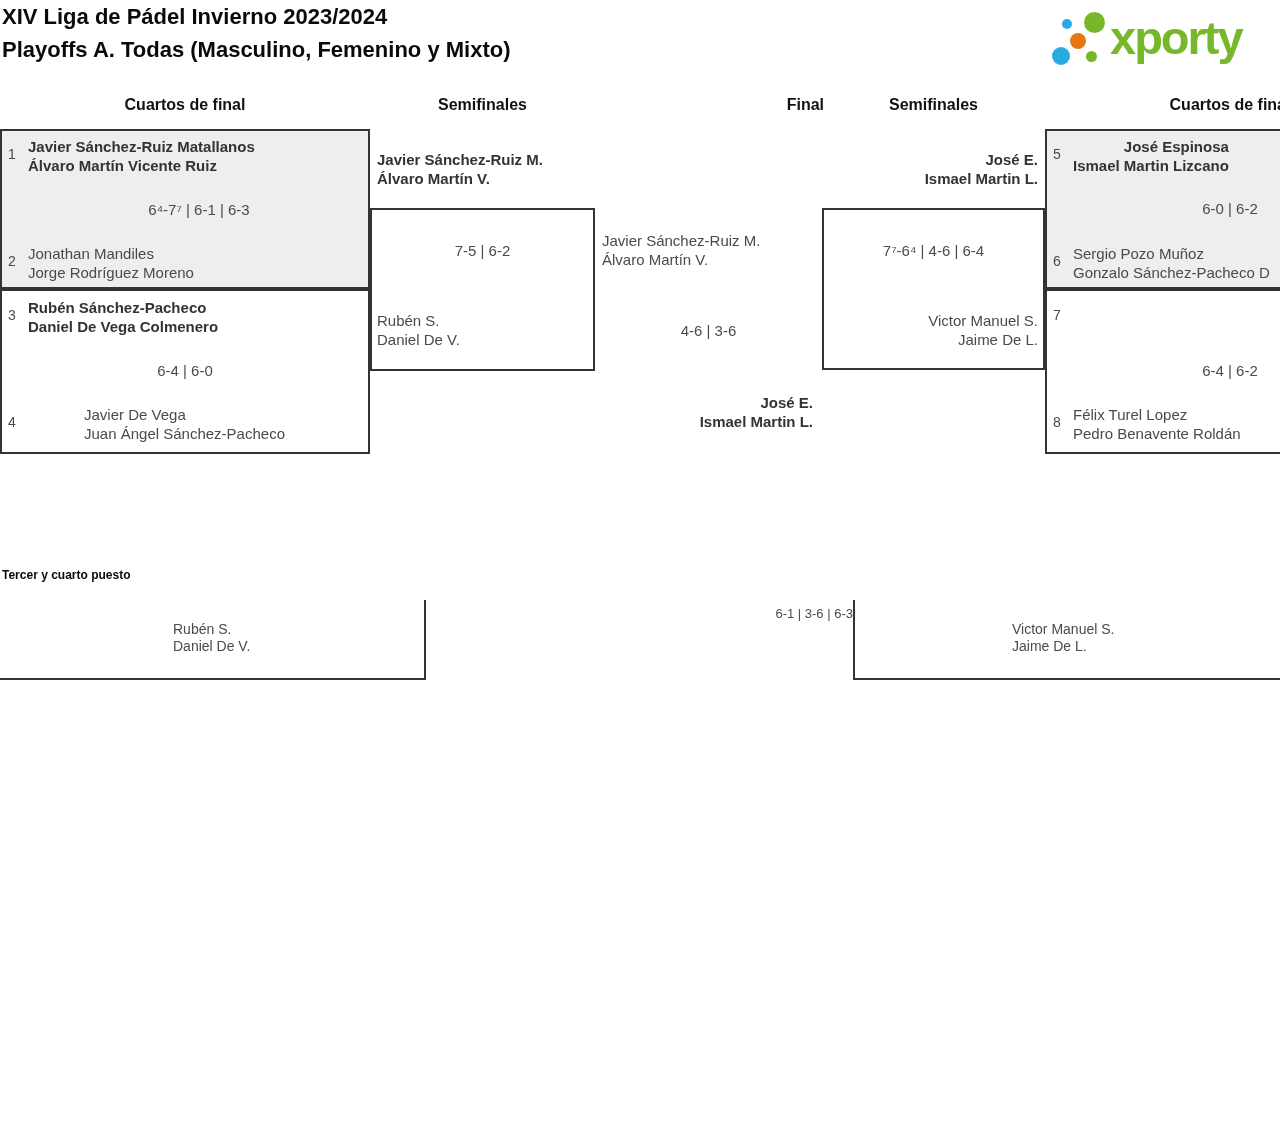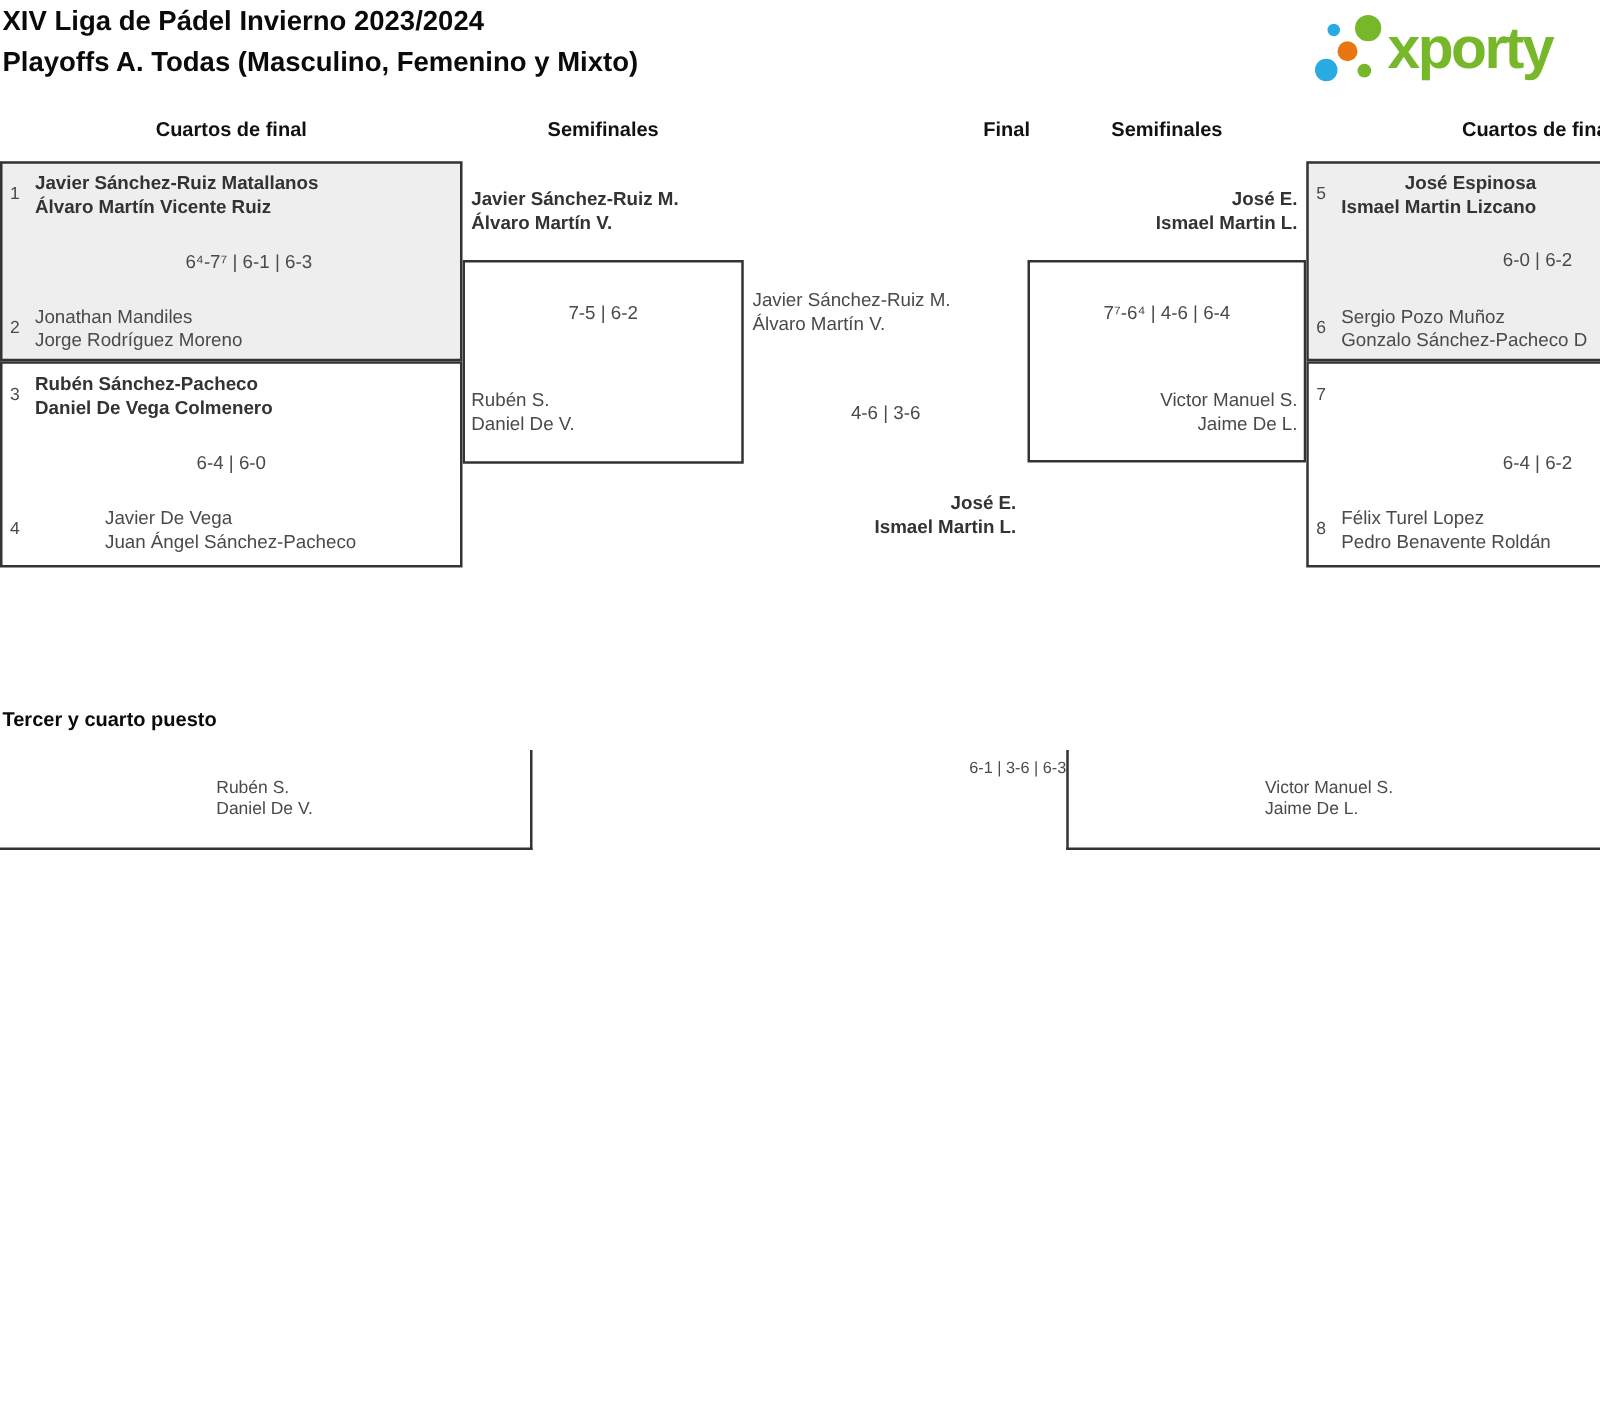--- a/index.html
+++ b/index.html
@@ -16,21 +16,21 @@
   .round-header{font-size:16px;font-weight:700;color:#111;text-align:center;white-space:nowrap;}
   .box{box-sizing:border-box;border:2px solid #333;background:#fff;}
   .box.gray{background:#eeeeee;}
   .name{font-size:15px;line-height:19px;color:#4a4a4a;white-space:nowrap;}
   .name.winner{font-weight:700;color:#333;}
   .name.right{text-align:right;}
   .score{font-size:15px;color:#4a4a4a;text-align:center;white-space:nowrap;}
   .seed{font-size:14px;color:#4a4a4a;width:16px;text-align:center;}
   .dot{border-radius:50%;}
   .logo-word{font-size:47px;font-weight:800;color:#76b82a;letter-spacing:-2px;white-space:nowrap;}
-  .tp-heading{font-size:16px;font-weight:700;color:#0a0a0a;white-space:nowrap;}
+  .tp-heading{font-size:12px;font-weight:700;color:#0a0a0a;white-space:nowrap;}
   .tp-name{font-size:14px;line-height:17px;color:#4a4a4a;white-space:nowrap;}
   .tp-score{font-size:13px;color:#4a4a4a;text-align:right;white-space:nowrap;}
   .tp-left{box-sizing:border-box;border-right:2px solid #333;border-bottom:2px solid #333;}
   .tp-right{box-sizing:border-box;border-left:2px solid #333;border-bottom:2px solid #333;}
 </style>
 </head>
 <body>
 
 <div class="page">
 

